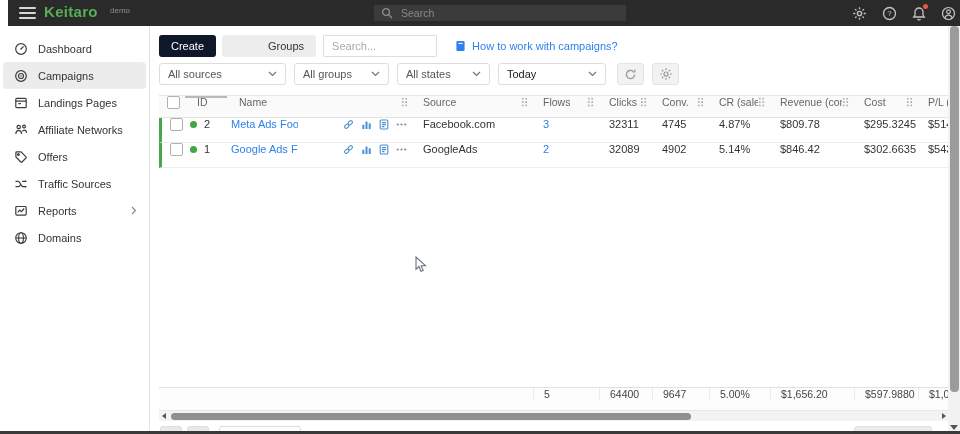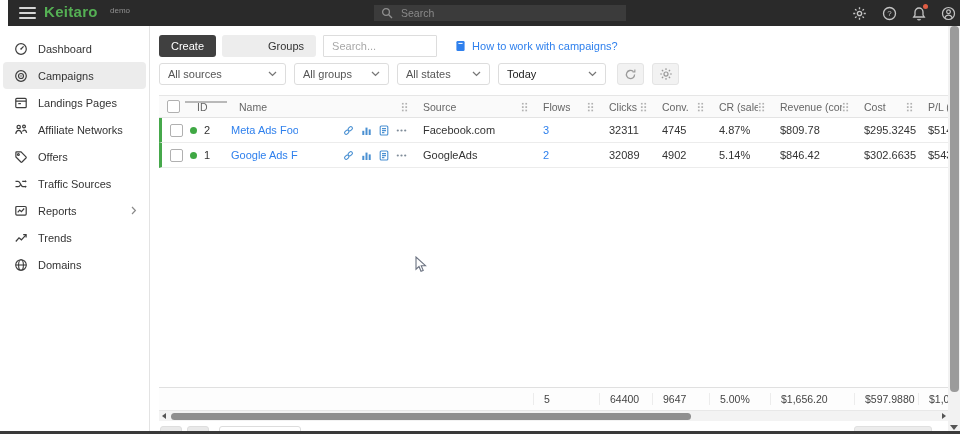--- a/index.html
+++ b/index.html
@@ -23,35 +23,35 @@
   .sidebar{position:absolute;left:0;top:26px;width:150px;height:408px;background:#fff;border-right:1px solid #e3e3e3;padding-top:9px;box-sizing:border-box;z-index:2;}
   .side-item{display:flex;align-items:center;height:27px;margin:0 3px;padding-left:11px;border-radius:4px;font-size:11px;color:#333;cursor:pointer;}
   .side-item.active{background:#ececec;}
   .side-icon{width:14px;height:14px;margin-right:10px;display:flex;align-items:center;justify-content:center;flex:none;}
   .side-caret{margin-left:auto;margin-right:9px;display:flex;}
 
   
   .main{position:absolute;left:151px;top:26px;width:797px;height:408px;background:#fff;overflow:hidden;}
   .row1{position:absolute;left:8px;top:9px;display:flex;align-items:center;}
   .btn{height:22px;display:flex;align-items:center;padding:0 12px;border-radius:3px;font-size:11px;cursor:pointer;box-sizing:border-box;}
-  .btn-create{background:#404040;color:#fff;}
+  .btn-create{background:#0f172a;color:#fff;}
   .btn-groups{background:#ededed;color:#333;margin-left:6px;padding-left:46px;}
   .tb-search{margin-left:7px;}
   .tb-search input{width:114px;height:22px;border:1px solid #ddd;border-radius:1px;font-size:11px;padding:0 8px;color:#666;outline:none;box-sizing:border-box;font-family:inherit;}
   .tb-search input::placeholder{color:#a8a8a8;}
   .help-link{display:flex;align-items:center;gap:6px;margin-left:18px;font-size:11px;color:#2f80ed;text-decoration:none;cursor:pointer;}
 
   .row2{position:absolute;left:8px;top:37px;display:flex;align-items:center;}
   .dd{height:22px;border:1px solid #ddd;border-radius:3px;background:#fff;display:flex;align-items:center;justify-content:space-between;font-size:11px;color:#555;padding:0 8px;margin-right:8px;box-sizing:border-box;cursor:pointer;}
   .dd.sel{color:#222;align-items:center;}
   .icon-btn{width:27px;height:22px;background:#f2f2f2;border:1px solid #e4e4e4;border-radius:3px;display:flex;align-items:center;justify-content:center;margin-right:8px;cursor:pointer;box-sizing:border-box;}
 
   
   .tablewrap{position:absolute;left:8px;top:69px;right:0;bottom:13px;display:flex;flex-direction:column;overflow:hidden;}
-  .thead,.trow,.totals{display:flex;flex:none;align-items:center;}
+  .thead,.trow,.totals{display:flex;flex:none;align-items:flex-start;}
   .thead{height:21px;background:#fafafa;border-top:1px solid #e6e6e6;border-bottom:1px solid #e4e4e4;font-size:10.5px;color:#666;}
   .trow{height:24px;border-bottom:1px solid #ececec;border-left:3px solid #46a84b;font-size:11px;color:#333;background:#fff;}
   .spacer{flex:1;}
   .totals{height:22px;border-top:1px solid #e0e0e0;border-bottom:1px solid #e8e8e8;font-size:10.5px;color:#444;background:#fdfdfd;}
   .cell{display:flex;align-items:center;box-sizing:border-box;padding-left:10px;overflow:hidden;white-space:nowrap;flex:none;}
   .hc .lab{overflow:hidden;white-space:nowrap;}
   .c-check{width:26px;padding-left:8px;}
   .trow .c-check{width:23px;}
   .c-id{width:42px;padding-left:12px;}
   .trow .c-id{padding-left:5px;gap:7px;}
@@ -221,29 +221,20 @@
       </span>
       <span>Reports</span>
       <span class="side-caret">
         <svg width="6" height="9" viewBox="0 0 6 9">
             <path d="M1 1l3.4 3.5L1 8" fill="none" stroke="#8a8a8a" stroke-width="1.2"></path>
           </svg>
       </span>
     </div>
     <div class="side-item">
       <span class="side-icon">
-        <svg width="14" height="14" viewBox="0 0 14 14" fill="none" stroke="#3d3d3d" stroke-width="1.2">
-            <path d="M1.8 10.5L5 6.8l2.4 2L12 3.8"></path>
-            <path d="M9.2 3.6h2.9v2.9"></path>
-          </svg>
-      </span>
-      <span>Trends</span>
-    </div>
-    <div class="side-item">
-      <span class="side-icon">
         <svg width="14" height="14" viewBox="0 0 14 14" fill="none" stroke="#3d3d3d" stroke-width="1.1">
             <circle cx="7" cy="7" r="5.3"></circle>
             <ellipse cx="7" cy="7" rx="2.4" ry="5.3"></ellipse>
             <path d="M1.7 7h10.6"></path>
           </svg>
       </span>
       <span>Domains</span>
     </div>
   </div>
 

